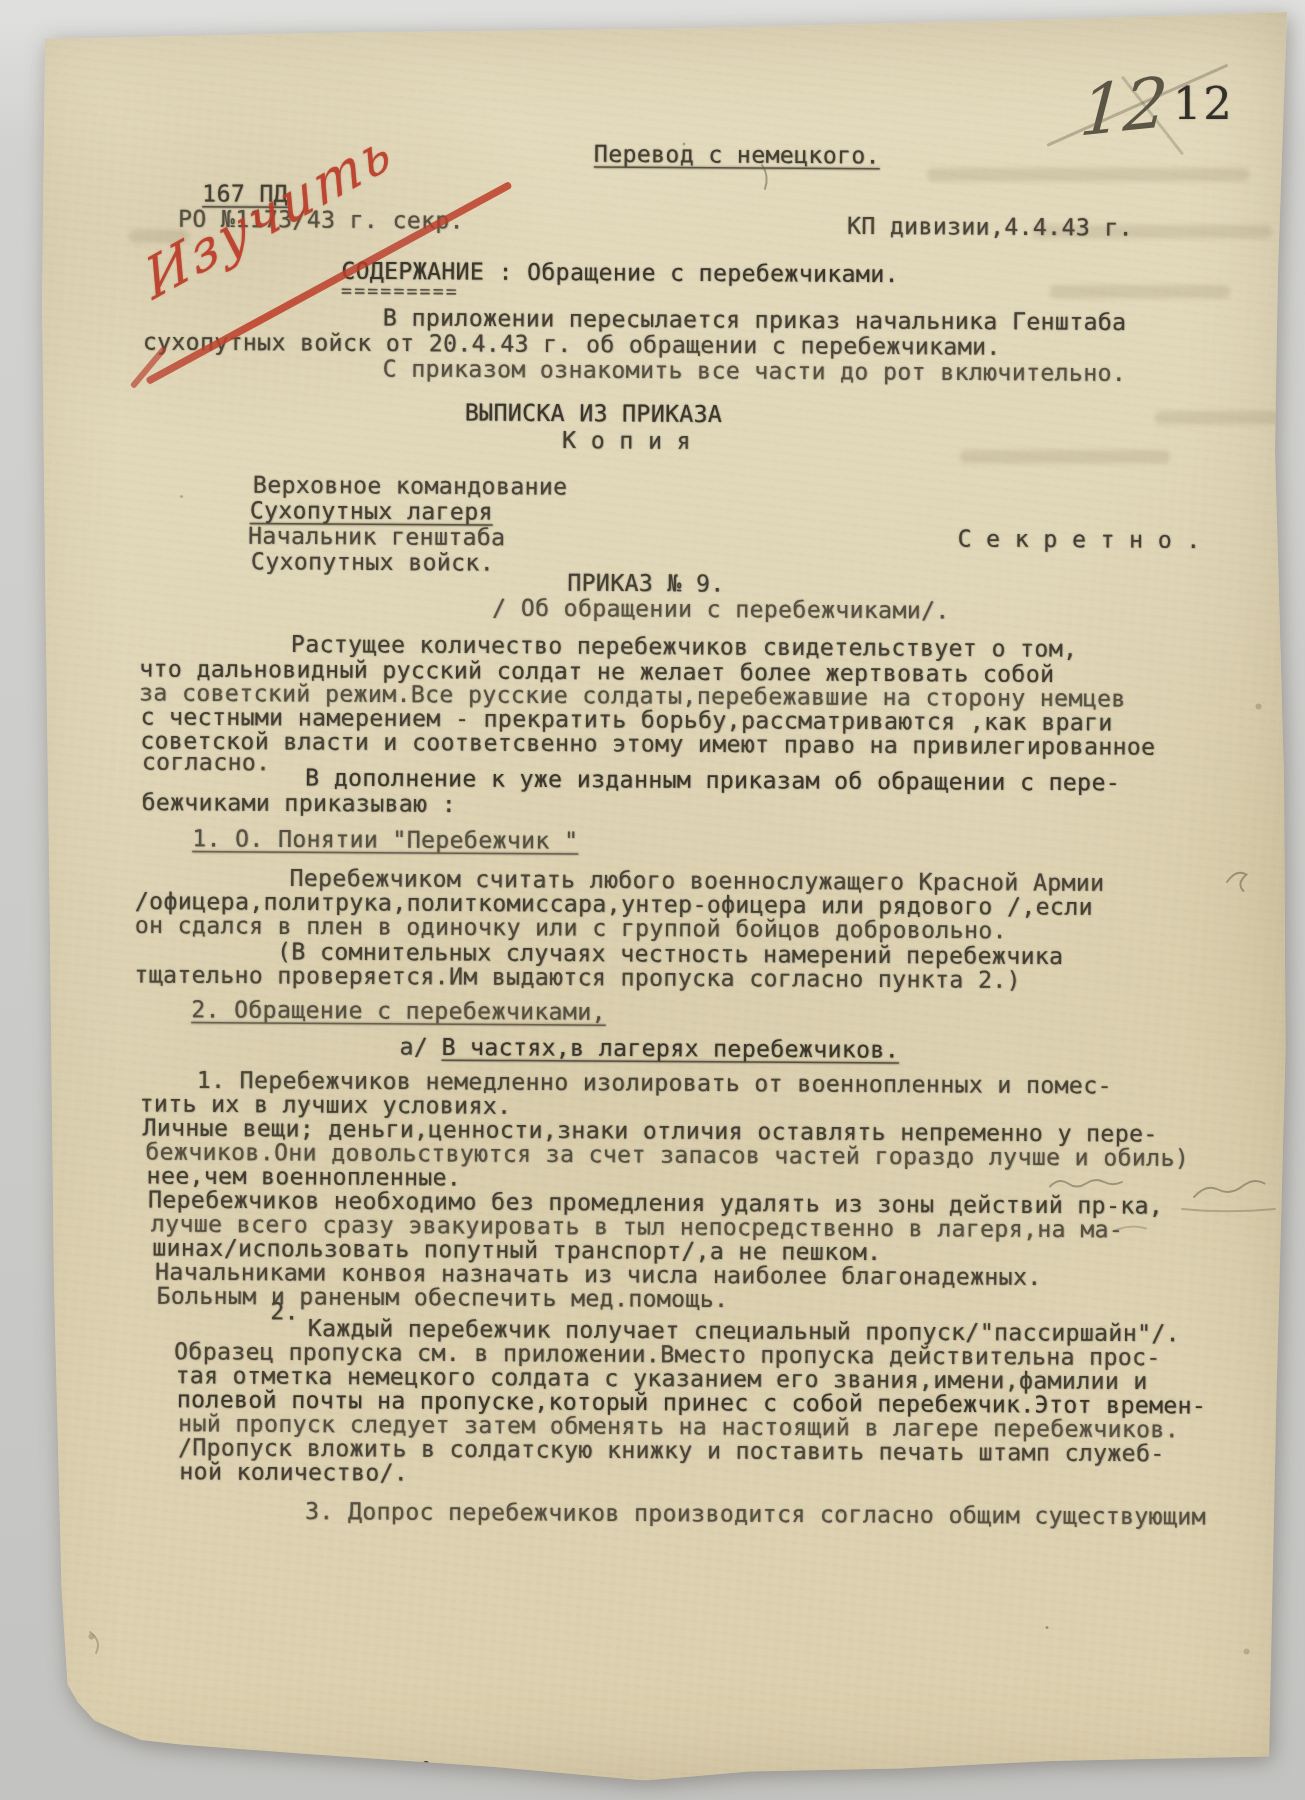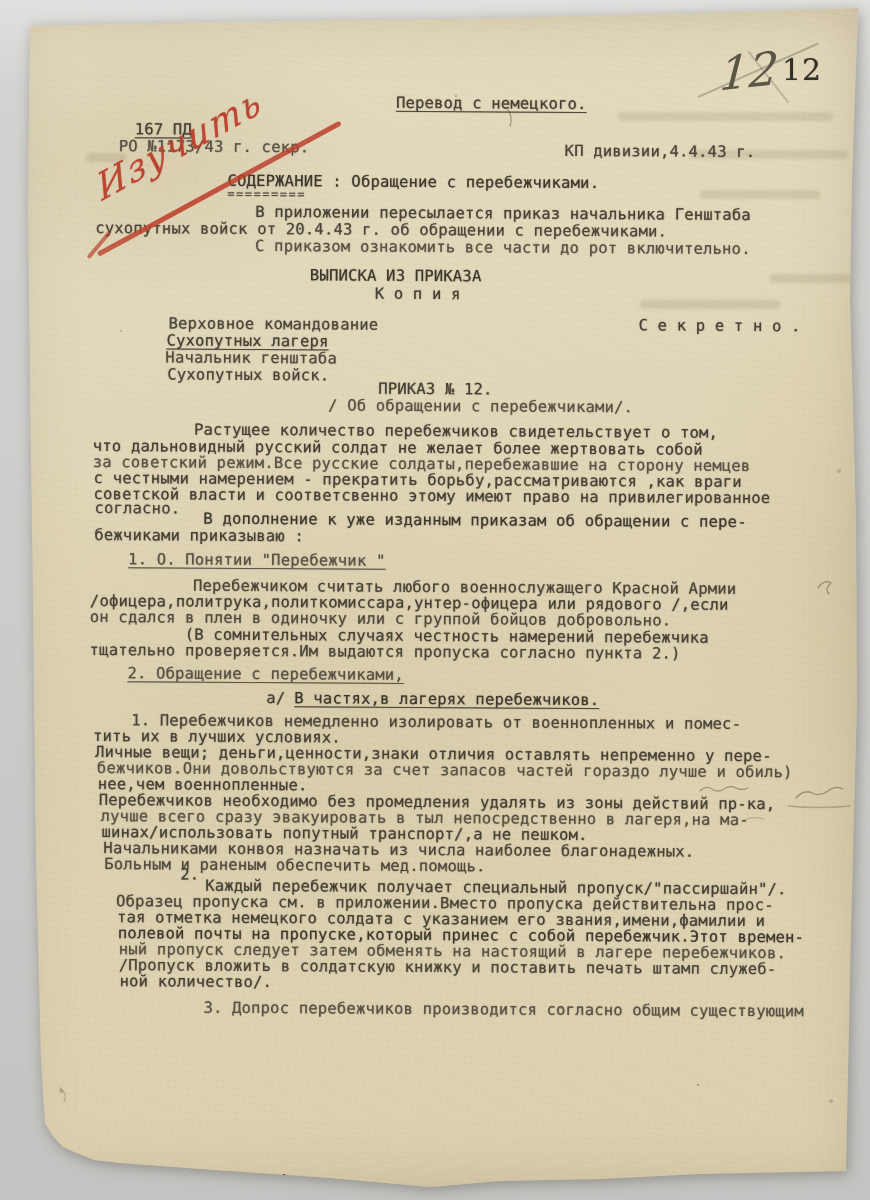--- a/index.html
+++ b/index.html
@@ -98,24 +98,24 @@
           <div class="tl" style="left: 563px; top: 140px;">КП дивизии,4.4.43 г.</div>
           <div class="tl" style="left: 226px; top: 172px;">СОДЕРЖАНИЕ : Обращение с перебежчиками.</div>
           <div class="tl dash" style="left: 226px; top: 185px;">=========</div>
           <div class="tl" style="left: 254px; top: 203px;">В приложении пересылается приказ начальника Генштаба</div>
           <div class="tl" style="left: 94px; top: 220px;">сухопутных войск от 20.4.43 г. об обращении с перебежчиками.</div>
           <div class="tl" style="left: 254px; top: 237px;">С приказом ознакомить все части до рот включительно.</div>
           <div class="tl" style="left: 309px; top: 266px;">ВЫПИСКА ИЗ ПРИКАЗА</div>
           <div class="tl" style="left: 374px; top: 284px;">К о п и я</div>
           <div class="tl" style="left: 168px; top: 315px;">Верховное командование</div>
           <div class="tl u" style="left: 166px; top: 332px;">Сухопутных лагеря</div>
-          <div class="tl" style="left: 638px; top: 314px; text-align: center;">С е к р е т н о .</div>
+          <div class="tl" style="left: 638px; top: 348px; text-align: center;">С е к р е т н о .</div>
           <div class="tl" style="left: 165px; top: 349px;">Начальник генштаба</div>
           <div class="tl" style="left: 167px; top: 366px;">Сухопутных войск.</div>
-          <div class="tl" style="left: 378px; top: 379px;">ПРИКАЗ № 12.</div>
+          <div class="tl" style="left: 378px; top: 379px;">ПРИКАЗ № 9.</div>
           <div class="tl" style="left: 328px; top: 396px;">/ Об обращении с перебежчиками/.</div>
           <div class="tl" style="left: 194px; top: 421px;">Растущее количество перебежчиков свидетельствует о том,</div>
           <div class="tl" style="left: 93px; top: 438px;">что дальновидный русский солдат не желает более жертвовать собой</div>
           <div class="tl" style="left: 93px; top: 454px;">за советский режим.Все русские солдаты,перебежавшие на сторону немцев</div>
           <div class="tl" style="left: 94px; top: 470px;">с честными намерением - прекратить борьбу,рассматриваются ,как враги</div>
           <div class="tl" style="left: 94px; top: 486px;">советской власти и соответсвенно этому имеют право на привилегированное</div>
           <div class="tl" style="left: 95px; top: 500px;">согласно.</div>
           <div class="tl" style="left: 204px; top: 510px;">В дополнение к уже изданным приказам об обращении с пере-</div>
           <div class="tl" style="left: 95px; top: 527px;">бежчиками приказываю :</div>
           <div class="tl u" style="left: 129px; top: 551px;">1. О. Понятии "Перебежчик "</div>

